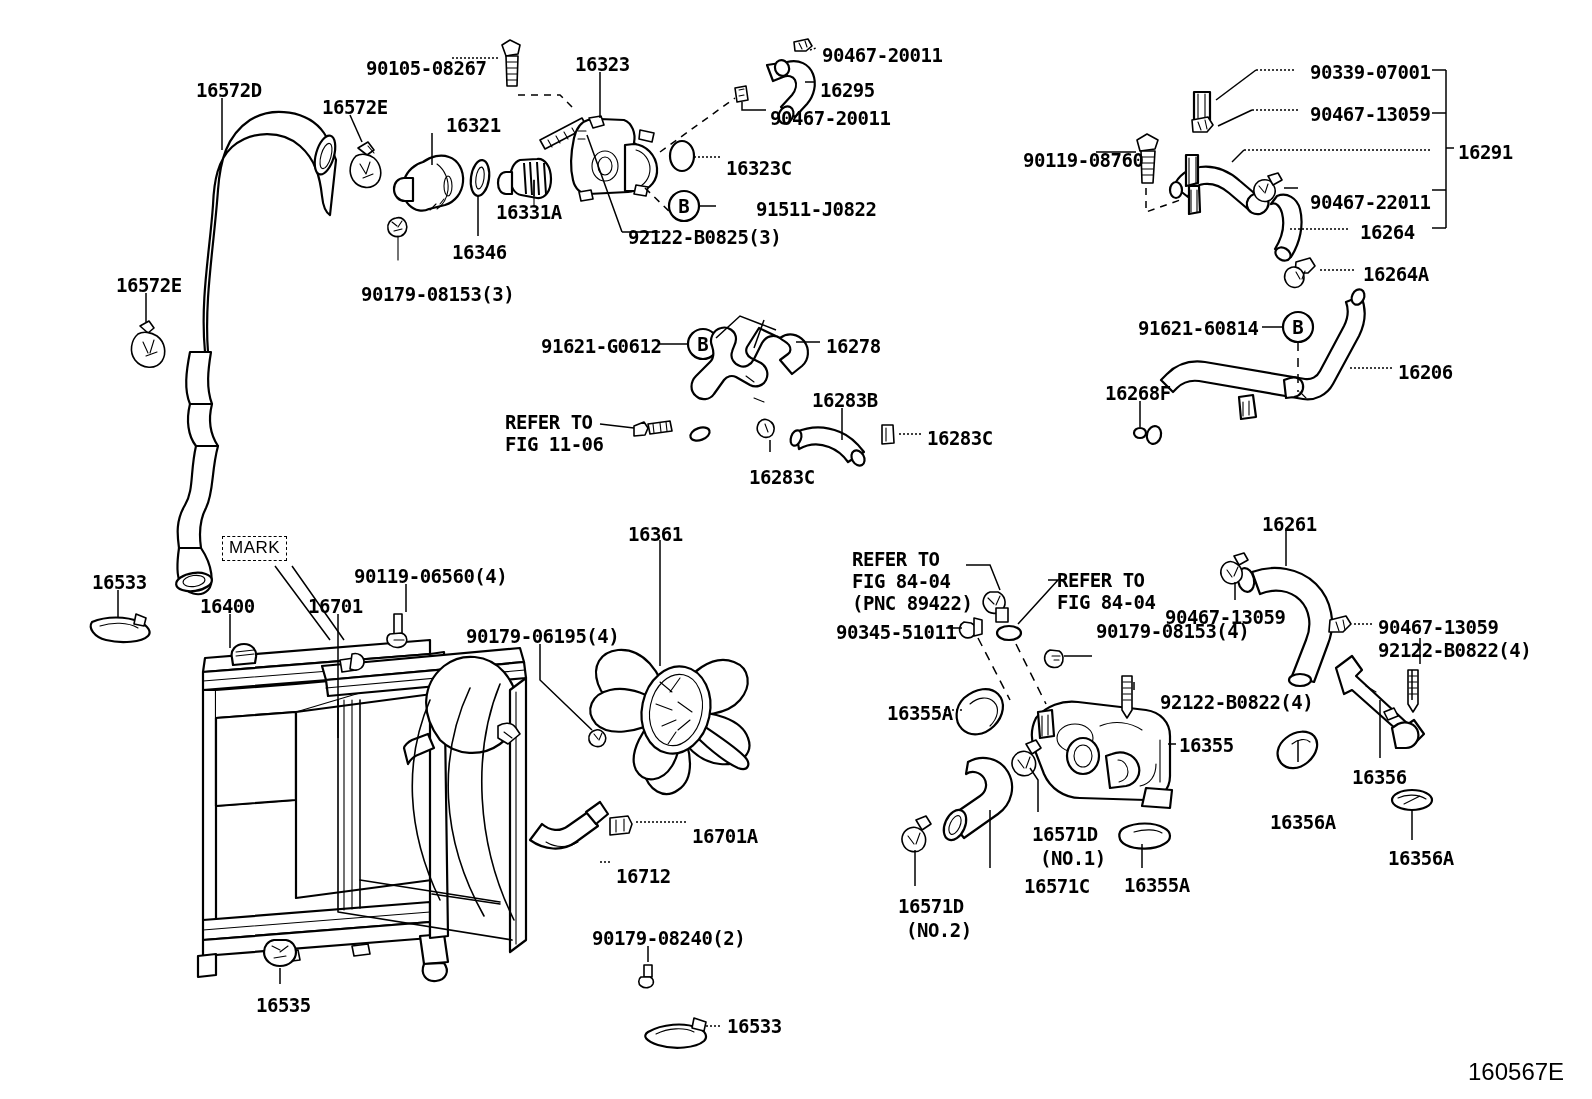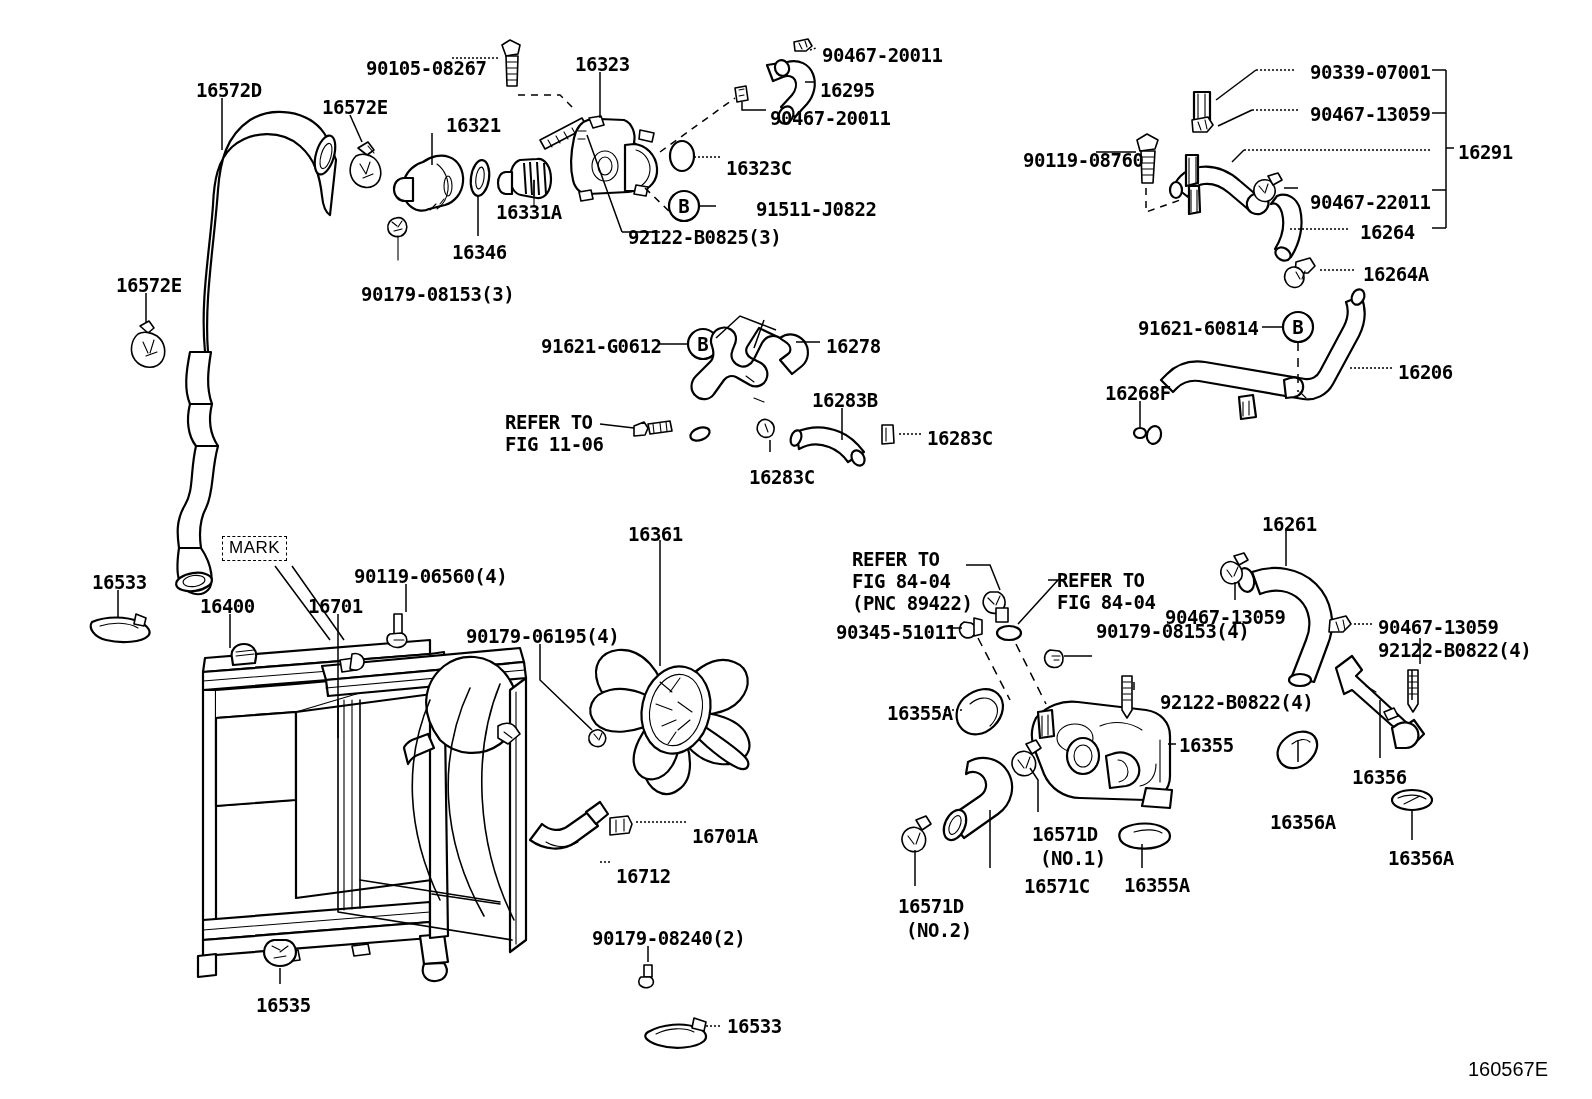--- a/index.html
+++ b/index.html
@@ -25,21 +25,21 @@
     font-weight: bold;
     font-size: 19px;
     letter-spacing: -0.5px;
     color: #000;
     white-space: pre;
     line-height: 1.15;
   }
   .lbl.figcode {
     font-family: "Liberation Sans", "DejaVu Sans", sans-serif;
     font-weight: normal;
-    font-size: 20px;
+    font-size: 24px;
     letter-spacing: 0px;
   }
   .markbox {
     position: absolute;
     border: 1px dashed #000;
     padding: 1px 6px 2px 6px;
     font-family: "Liberation Sans", "DejaVu Sans", sans-serif;
     font-size: 17px;
     font-weight: normal;
     letter-spacing: 0.5px;

